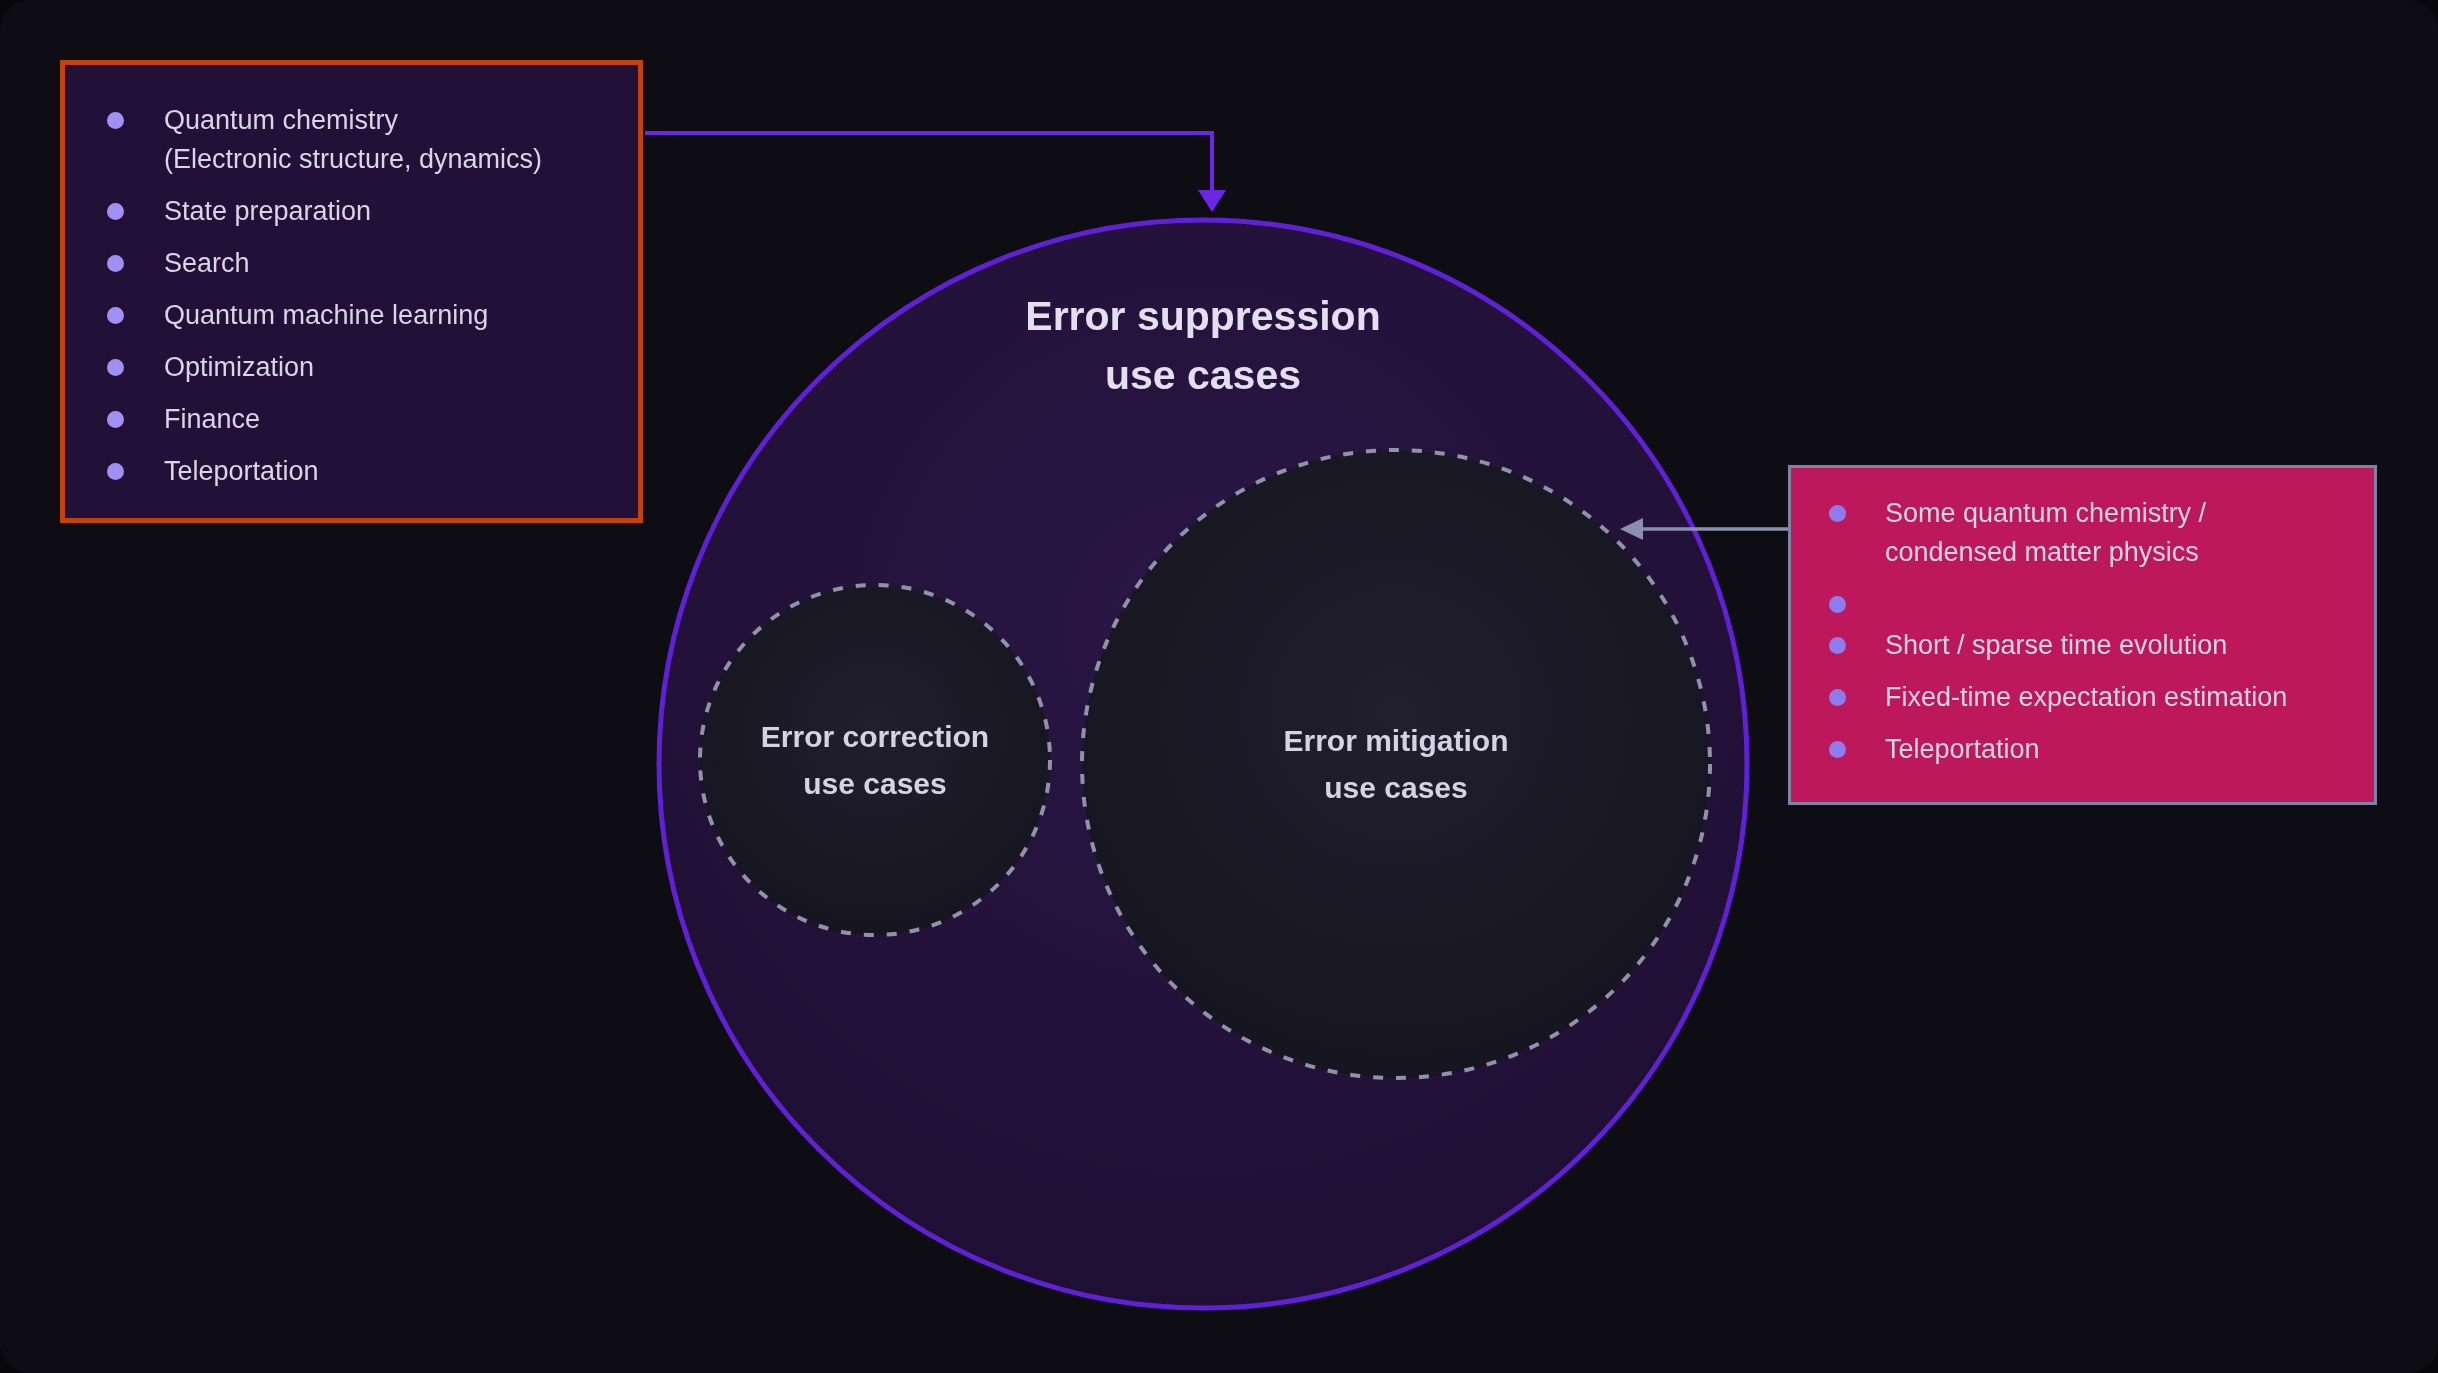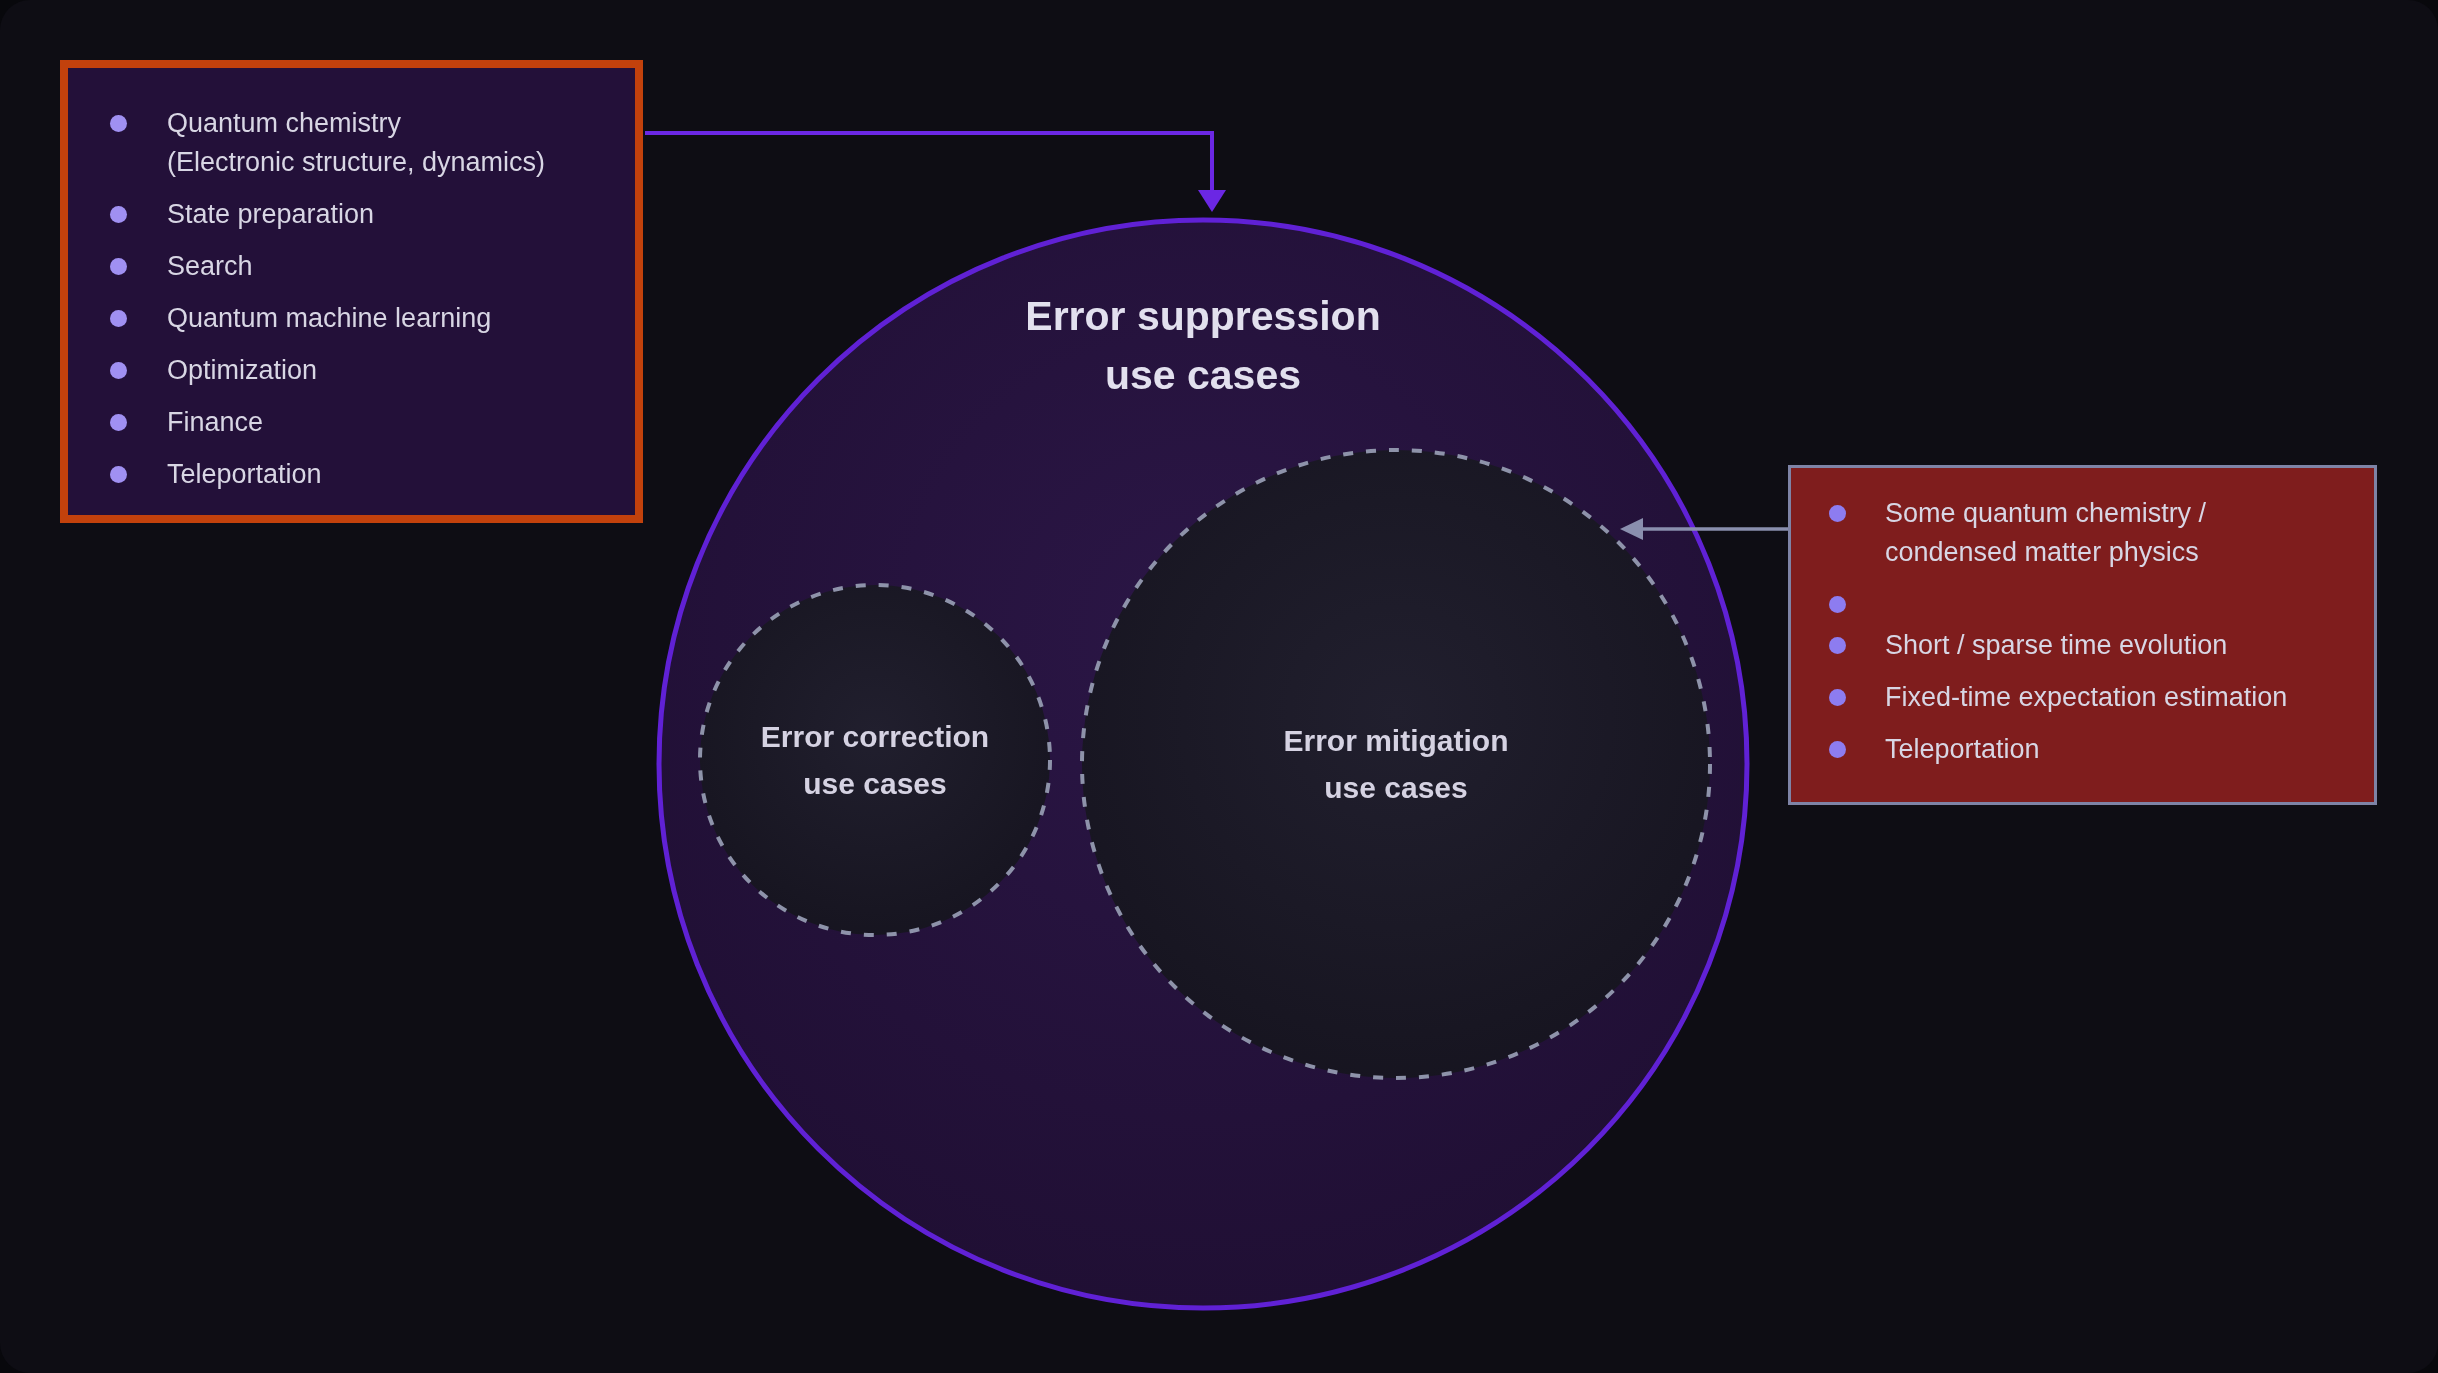--- a/index.html
+++ b/index.html
@@ -91,30 +91,30 @@
     font-size: 27px;
     line-height: 39px;
     color: #d8d6e4;
   }
   .left-panel {
     left: 60px;
     top: 60px;
     width: 583px;
     height: 463px;
     background: #231039;
-    border: 8px solid #c2410c;
+    border: 5px solid #c2410c;
     padding: 36px 34px 0 42px;
   }
   .left-panel .bullet { background: #a090f2; margin-right: 40px; }
   .right-panel {
     left: 1788px;
     top: 465px;
     width: 589px;
     height: 340px;
-    background: #7f1d1d;
+    background: #be185d;
     border: 3px solid #7e83a6;
     padding: 26px 16px 0 38px;
   }
   .right-panel .bullet { background: #8d7cf0; margin-right: 39px; }
 </style>
 </head>
 <body>
 
 <div class="canvas">
 

